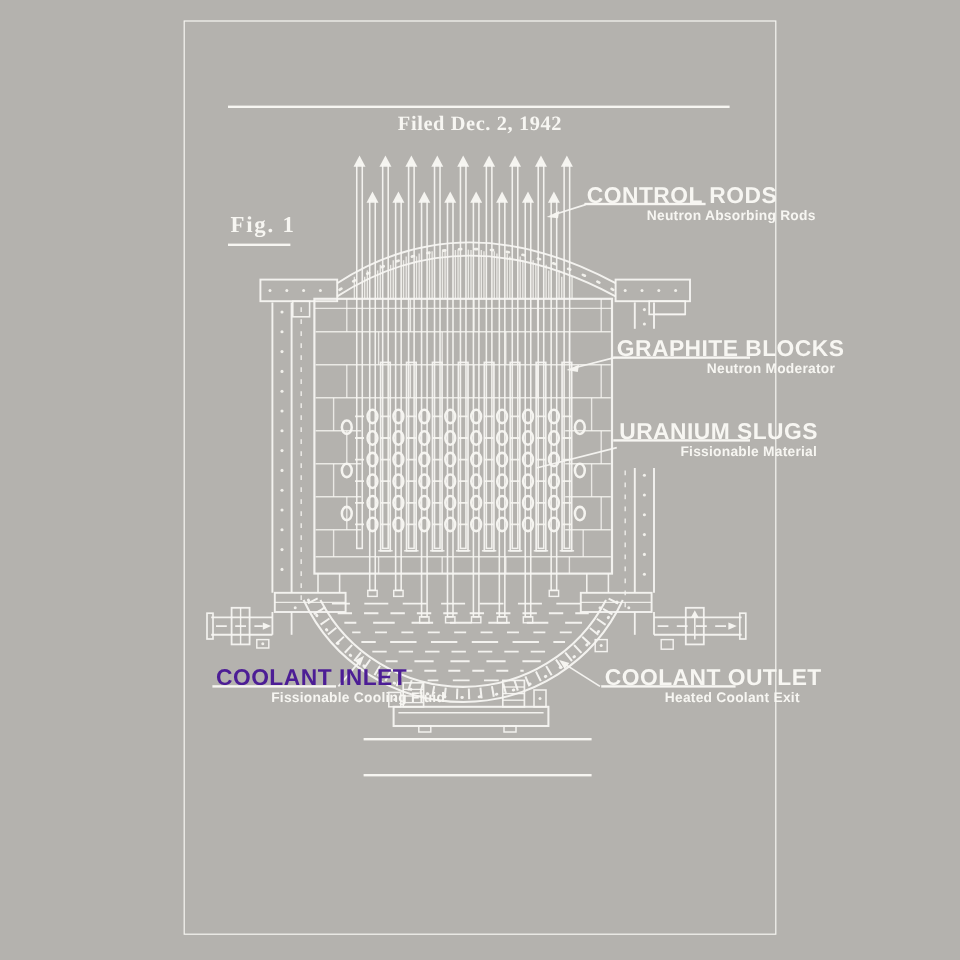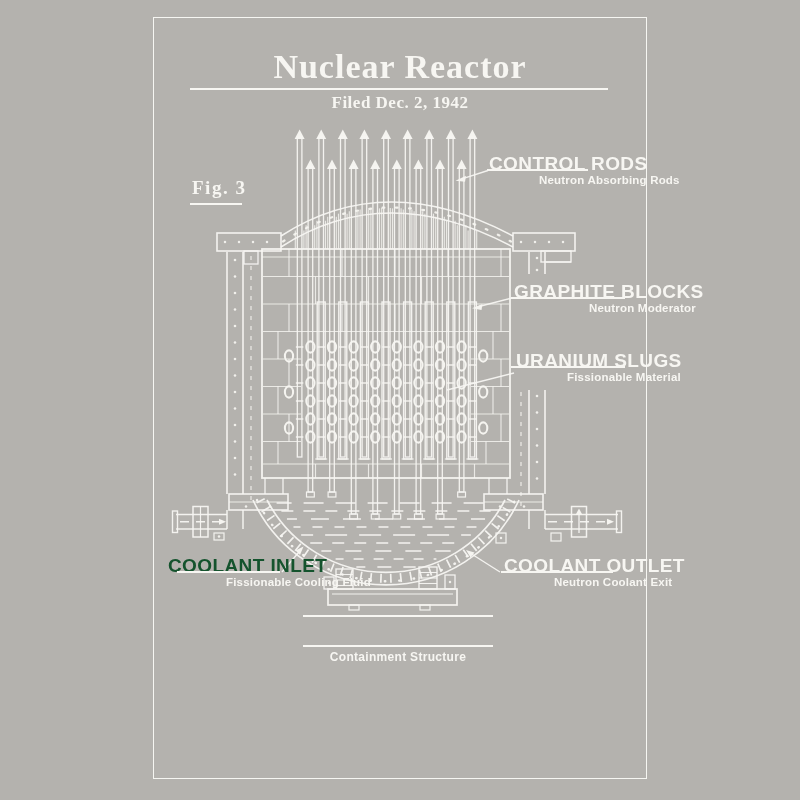--- a/index.html
+++ b/index.html
@@ -380,43 +380,41 @@
         <polygon points="303.5,546.5 295.5,550.5 300,555" fill="#f7f6f2" fill-opacity=".97"></polygon>
       </g>
       <g>
         <line x1="500" y1="572" x2="470" y2="553" stroke="#f7f6f2" stroke-width="1.4" stroke-opacity="0.95"></line>
         <polygon points="466,550 474.5,552.5 470.5,557.5" fill="#f7f6f2" fill-opacity=".97"></polygon>
       </g>
     </svg>
 
   <div id="frame"></div>
 
-  <div class="txt title" style="left: 153px; top: 48px; width: 494px; color: rgb(247, 246, 242);">Nuclear Reactor</div>
   <div class="rule" style="left: 190px; top: 88px; width: 418px; background: rgb(247, 246, 242);"></div>
   <div class="txt filed" style="left: 153px; top: 93px; width: 494px; color: rgb(247, 246, 242);">Filed Dec. 2, 1942</div>
 
-  <div class="txt fig" style="left: 192px; top: 177px; color: rgb(247, 246, 242);">Fig. 3</div>
+  <div class="txt fig" style="left: 192px; top: 177px; color: rgb(247, 246, 242);">Fig. 1</div>
   <div class="rule" style="left: 190px; top: 203px; width: 52px; background: rgb(247, 246, 242);"></div>
 
   <div class="txt co-h" style="left: 489px; top: 153px; color: rgb(247, 246, 242);">CONTROL RODS</div>
   <div class="rule" style="left: 487px; top: 169px; width: 101px; background: rgb(247, 246, 242);"></div>
   <div class="txt co-s" style="left: 491px; top: 174px; color: rgb(247, 246, 242);">Neutron Absorbing Rods</div>
 
   <div class="txt co-h" style="left: 514px; top: 281px; color: rgb(247, 246, 242);">GRAPHITE BLOCKS</div>
   <div class="rule" style="left: 511px; top: 297px; width: 114px; background: rgb(247, 246, 242);"></div>
   <div class="txt co-s" style="left: 517px; top: 302px; color: rgb(247, 246, 242); padding-left: 24px;">Neutron Moderator</div>
 
   <div class="txt co-h" style="left: 516px; top: 350px; color: rgb(247, 246, 242);">URANIUM SLUGS</div>
   <div class="rule" style="left: 511px; top: 366px; width: 114px; background: rgb(247, 246, 242);"></div>
   <div class="txt co-s" style="left: 519px; top: 371px; color: rgb(247, 246, 242);">Fissionable Material</div>
 
-  <div class="txt co-h" style="left: 168px; top: 555px; color: #14532d;">COOLANT INLET</div>
+  <div class="txt co-h" style="left: 180px; top: 555px; color: #4c1d95;">COOLANT INLET</div>
   <div class="rule" style="left: 177px; top: 571px; width: 103px; background: rgb(247, 246, 242);"></div>
   <div class="txt co-s" style="left: 178px; top: 576px; color: rgb(247, 246, 242);">Fissionable Cooling Fluid</div>
 
   <div class="txt co-h" style="left: 504px; top: 555px; color: rgb(247, 246, 242);">COOLANT OUTLET</div>
   <div class="rule" style="left: 501px; top: 571px; width: 112px; background: rgb(247, 246, 242);"></div>
-  <div class="txt co-s" style="left: 506px; top: 576px; color: rgb(247, 246, 242);">Neutron Coolant Exit</div>
+  <div class="txt co-s" style="left: 506px; top: 576px; color: rgb(247, 246, 242);">Heated Coolant Exit</div>
 
   <div class="rule" style="left: 303px; top: 615px; width: 190px; background: rgb(247, 246, 242);"></div>
   <div class="rule" style="left: 303px; top: 645px; width: 190px; background: rgb(247, 246, 242);"></div>
-  <div class="txt rv-s" style="left: 303px; top: 650px; width: 190px; color: rgb(247, 246, 242);">Containment Structure</div>
 </div>
 
 </body></html>

